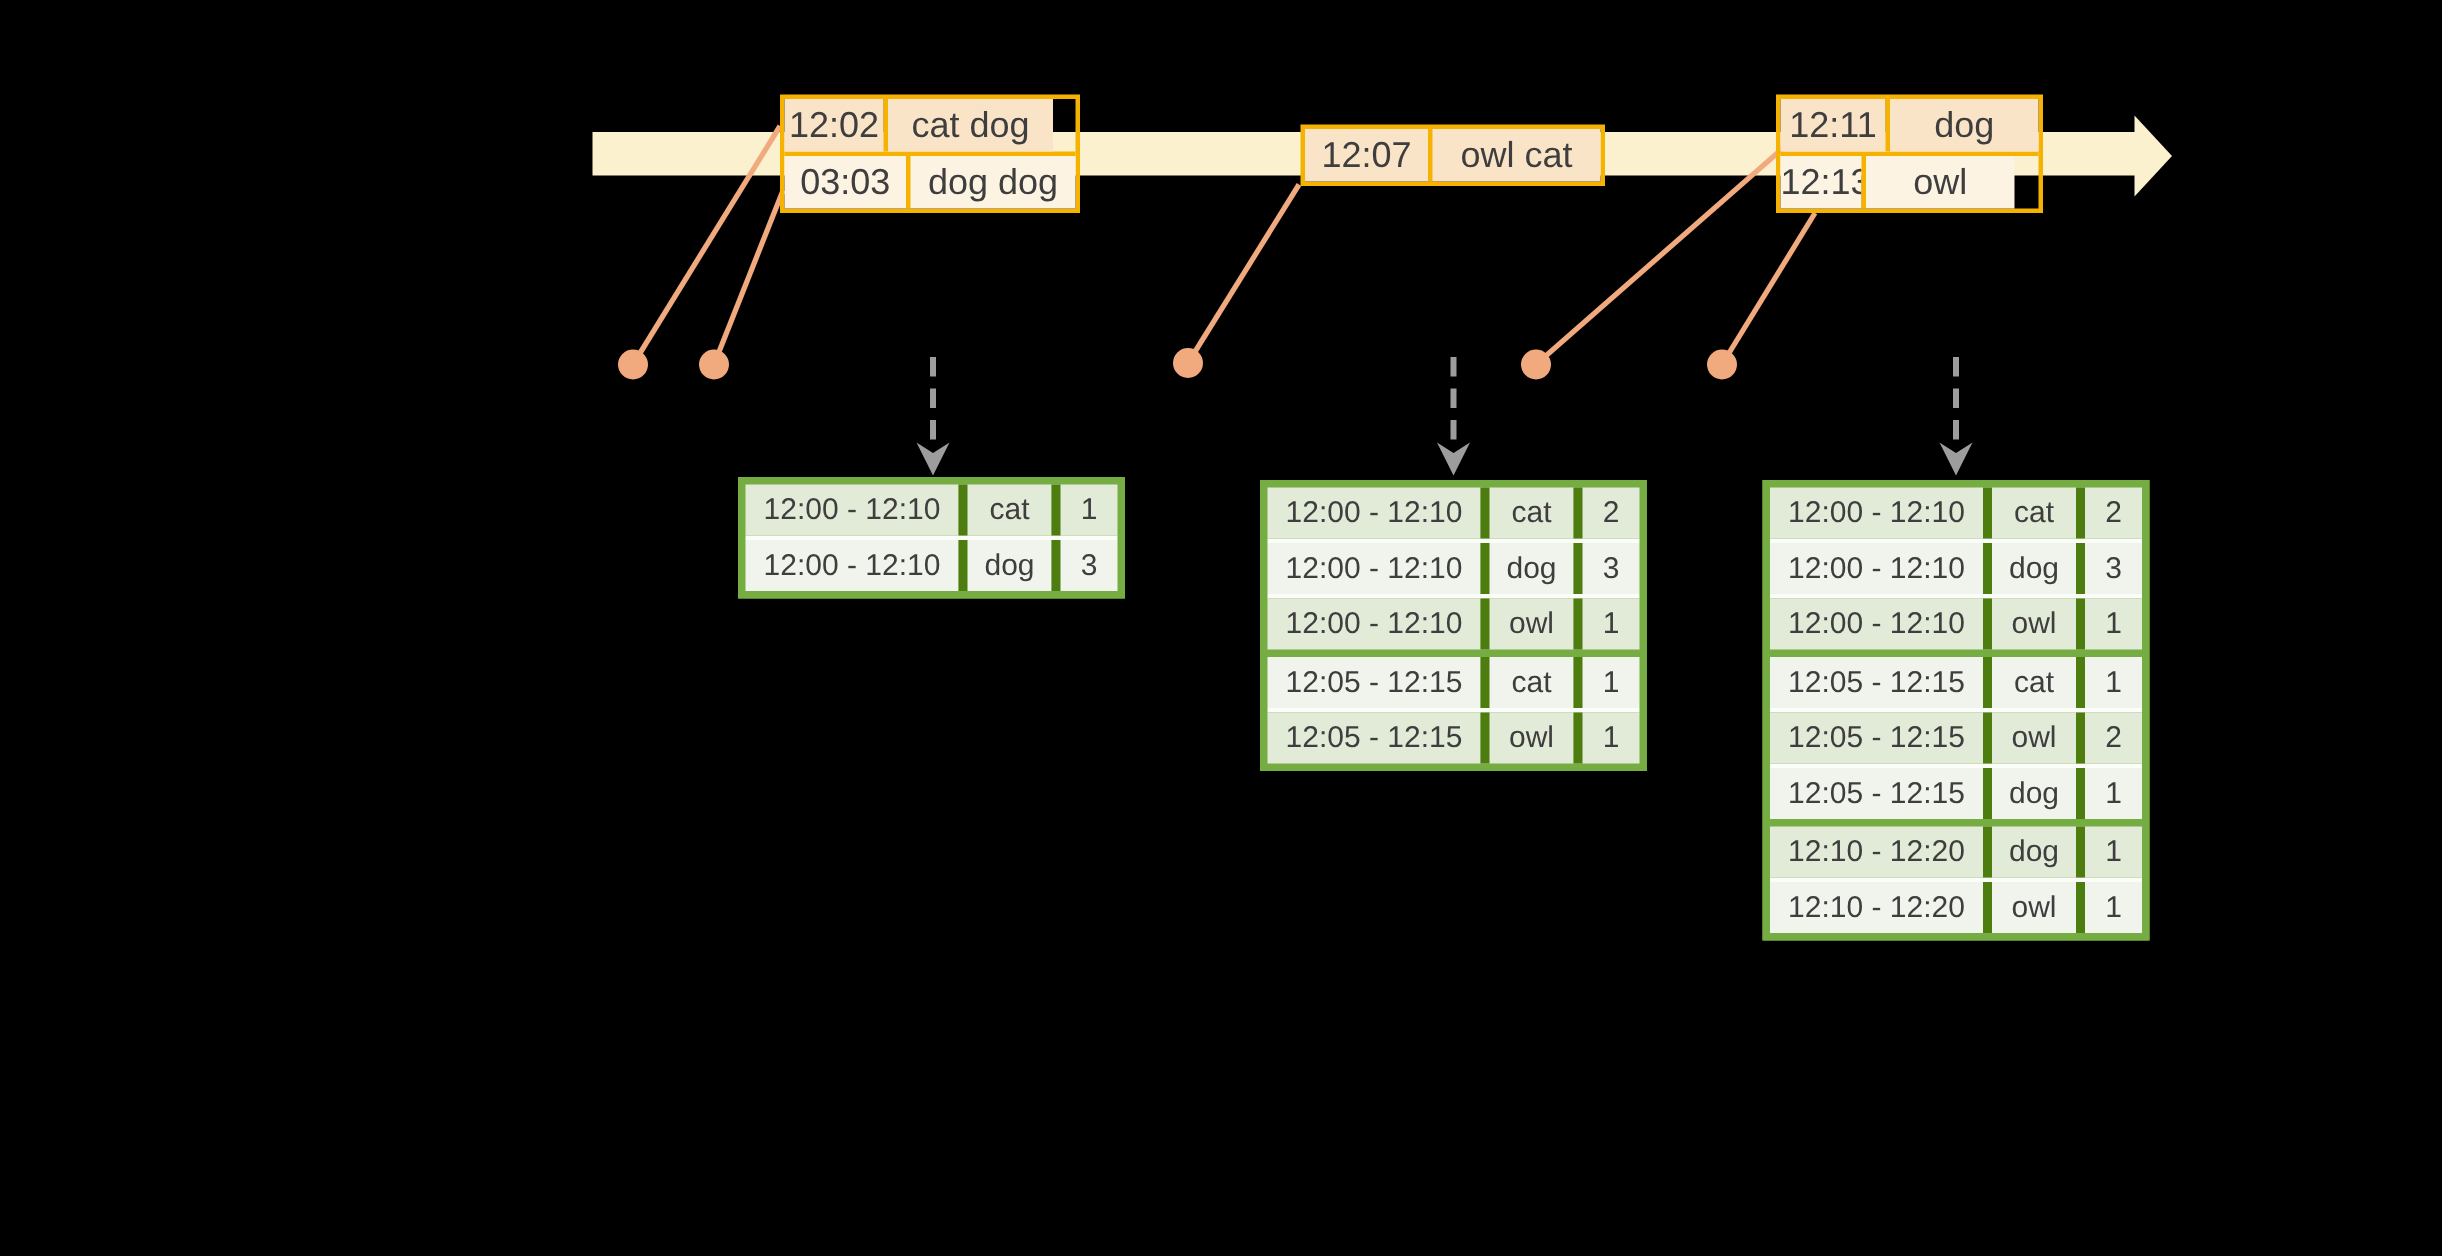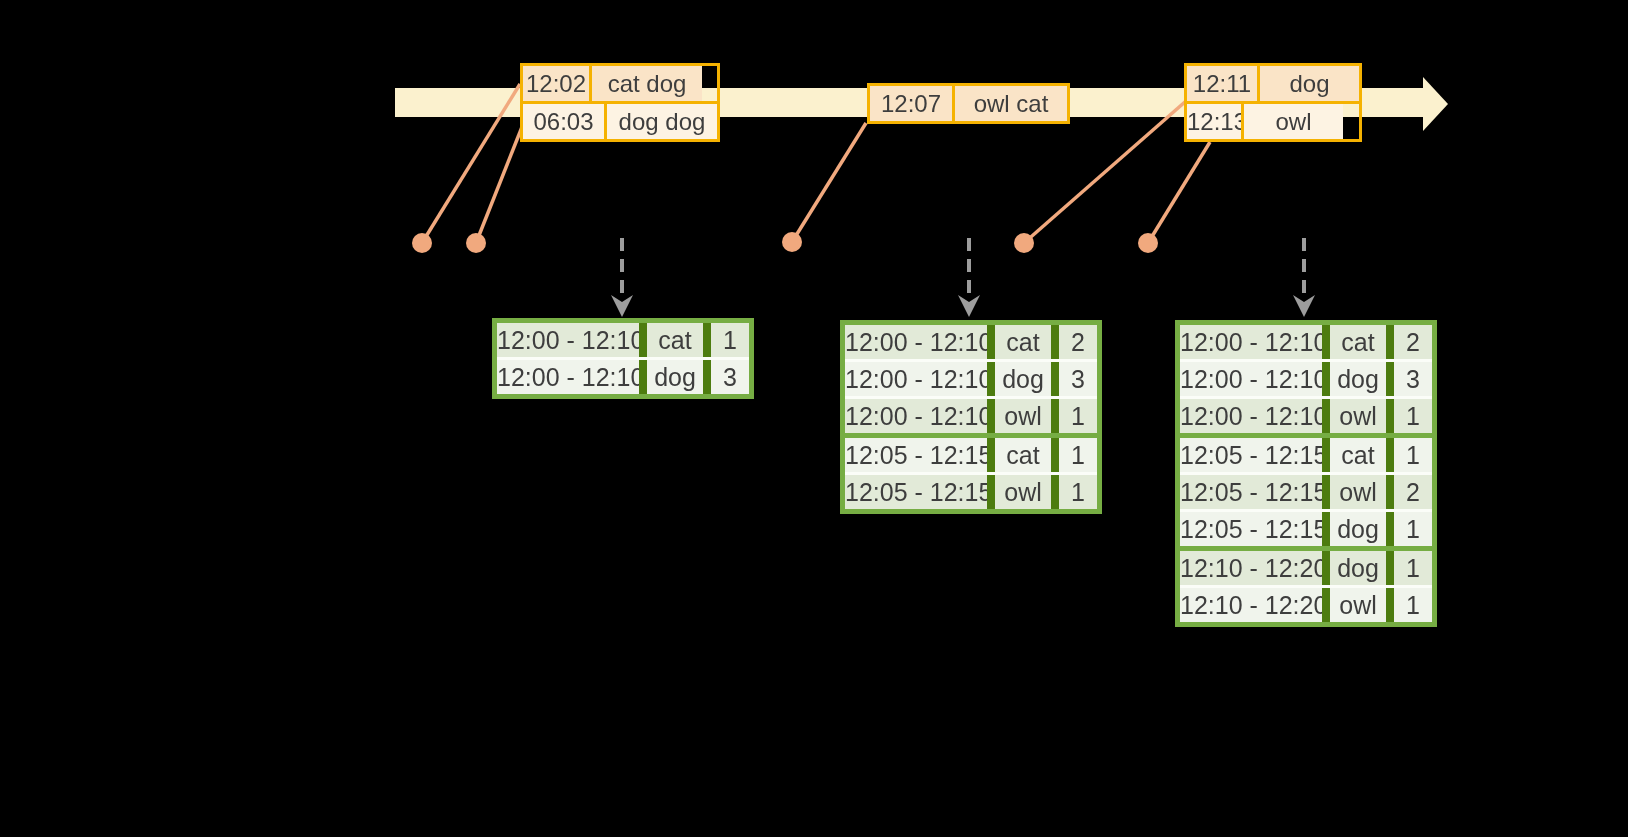--- a/index.html
+++ b/index.html
@@ -31,23 +31,23 @@
     position:absolute;
     border:5px solid #76AD43;
     z-index:3;
     background:#76AD43;
   }
   .grow{display:flex;height:34px;}
   .grow + .grow{border-top:3px solid #FBFDF8;}
   .grow.group-start{border-top:5px solid #76AD43;}
   .gcell{
     height:34px;line-height:34px;text-align:center;
-    font-size:25px;color:#3E3E3E;white-space:nowrap;
-  }
-  .gcell + .gcell{border-left:8px solid #4d7c0f;}
+    font-size:20px;color:#3E3E3E;white-space:nowrap;
+  }
+  .gcell + .gcell{border-left:6px solid #4d7c0f;}
   .grow.dark .gcell{background:#E2EAD8;}
   .grow.light .gcell{background:#F0F4EC;}
   .gtime{width:142px;}
   .gword{width:56px;}
   .gcount{width:38px;}
 </style>
 </head>
 <body>
 
 <div id="stage">
@@ -86,21 +86,21 @@
       <path d="M 1293 295 L 1304 317 L 1315 295 L 1304 302 Z" fill="#9D9D9D"></path>
     </g>
   </svg>
 
   <div class="etable" style="left:520px;top:63px;">
     <div class="erow dark">
       <div class="ecell" style="width:66px">12:02</div>
       <div class="ecell" style="width:110px">cat dog</div>
     </div>
     <div class="erow light">
-      <div class="ecell" style="width:81px">06:03</div>
+      <div class="ecell" style="width:81px">03:03</div>
       <div class="ecell" style="width:110px">dog dog</div>
     </div>
   </div>
 
   <div class="etable" style="left:867px;top:83px;">
     <div class="erow dark">
       <div class="ecell" style="width:82px">12:07</div>
       <div class="ecell" style="width:112px">owl cat</div>
     </div>
   </div>

